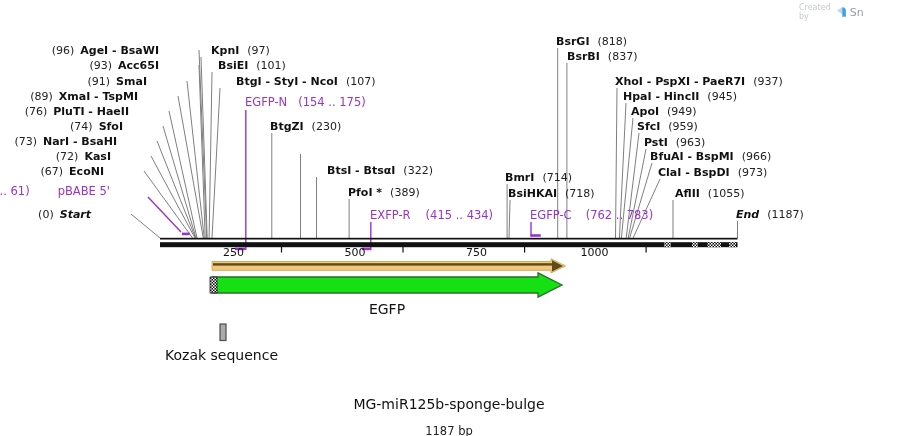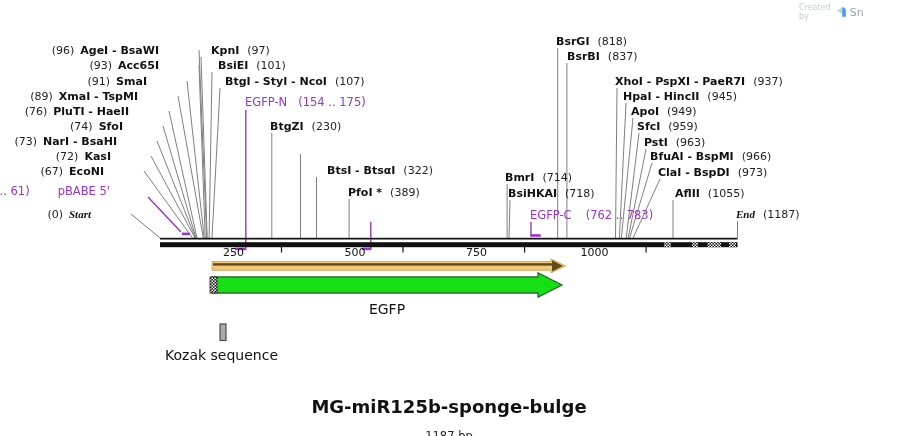--- a/index.html
+++ b/index.html
@@ -9,25 +9,25 @@
   }
   .map-svg{position:absolute;left:0;top:0;}
   .lbl{position:absolute;white-space:nowrap;font-size:11px;line-height:13px;}
   .lbl .nm{font-weight:bold;color:#111;}
   .lbl .pos{color:#222;}
   .ra{text-align:right;}
   .ra .nm{margin-left:6px;}
   .la .pos{margin-left:8px;}
   .primer{color:#9933cc;font-size:11.5px;}
   .primer .rng{margin-left:11px;}
-  .marker .nm{font-style:italic;font-family:Liberation Serif, serif;}
+  .marker .nm{font-style:italic;}
   .ruler-num{position:absolute;font-size:11px;color:#111;white-space:nowrap;}
   .feature-lbl{position:absolute;font-size:14px;color:#111;white-space:nowrap;}
   .title-block{position:absolute;left:160px;top:396px;width:578px;text-align:center;}
-  .title-main{font-size:18px;font-weight:bold;color:#111;}
+  .title-main{font-size:14px;font-weight:normal;color:#111;}
   .title-len{font-size:11.5px;color:#222;margin-top:12px;}
   .credit{position:absolute;left:799px;top:3px;display:flex;align-items:center;gap:3px;}
   .credit .created{font-size:8px;color:#c5cbd1;}
   .credit .brand{font-size:11px;color:#979fa6;}
 </style>
 </head>
 <body>
 
 <div class="canvas">
 
@@ -130,26 +130,27 @@
   <div class="lbl ra" style="right:740px;top:120px"><span class="pos">(74)</span><span class="nm">SfoI</span></div>
   <div class="lbl ra" style="right:746px;top:135px"><span class="pos">(73)</span><span class="nm">NarI - BsaHI</span></div>
   <div class="lbl ra" style="right:752px;top:150px"><span class="pos">(72)</span><span class="nm">KasI</span></div>
   <div class="lbl ra" style="right:759px;top:165px"><span class="pos">(67)</span><span class="nm">EcoNI</span></div>
 
   <div class="lbl ra primer" style="right:753px;top:185px"><span>(45 .. 61)</span><span style="margin-left:28px">pBABE 5'</span></div>
   <div class="lbl ra marker" style="right:772px;top:208px"><span class="pos">(0)</span><span class="nm">Start</span></div>
 
   <div class="lbl la" style="left:211px;top:44px"><span class="nm">KpnI</span><span class="pos">(97)</span></div>
   <div class="lbl la" style="left:218px;top:59px"><span class="nm">BsiEI</span><span class="pos">(101)</span></div>
-  <div class="lbl la" style="left:225px;top:75px"><span class="nm">BtgI - StyI - NcoI</span><span class="pos">(107)</span></div>
+  <div class="lbl la" style="left:236px;top:75px"><span class="nm">BtgI - StyI - NcoI</span><span class="pos">(107)</span></div>
 
   <div class="lbl la primer" style="left:245px;top:96px"><span>EGFP-N</span><span class="rng">(154 .. 175)</span></div>
   <div class="lbl la" style="left:270px;top:120px"><span class="nm">BtgZI</span><span class="pos">(230)</span></div>
   <div class="lbl la" style="left:327px;top:164px"><span class="nm">BtsI - BtsαI</span><span class="pos">(322)</span></div>
   <div class="lbl la" style="left:348px;top:186px"><span class="nm">PfoI *</span><span class="pos">(389)</span></div>
+  <div class="lbl la primer" style="left:370px;top:209px"><span>EXFP-R</span><span class="rng" style="margin-left:15px">(415 .. 434)</span></div>
   <div class="lbl la" style="left:505px;top:171px"><span class="nm">BmrI</span><span class="pos">(714)</span></div>
   <div class="lbl la" style="left:508px;top:187px"><span class="nm">BsiHKAI</span><span class="pos">(718)</span></div>
   <div class="lbl la primer" style="left:530px;top:209px"><span>EGFP-C</span><span class="rng" style="margin-left:14px">(762 .. 783)</span></div>
 
   <div class="lbl la" style="left:556px;top:35px"><span class="nm">BsrGI</span><span class="pos">(818)</span></div>
   <div class="lbl la" style="left:567px;top:50px"><span class="nm">BsrBI</span><span class="pos">(837)</span></div>
   <div class="lbl la" style="left:615px;top:75px"><span class="nm">XhoI - PspXI - PaeR7I</span><span class="pos">(937)</span></div>
   <div class="lbl la" style="left:623px;top:90px"><span class="nm">HpaI - HincII</span><span class="pos">(945)</span></div>
   <div class="lbl la" style="left:631px;top:105px"><span class="nm">ApoI</span><span class="pos">(949)</span></div>
   <div class="lbl la" style="left:637px;top:120px"><span class="nm">SfcI</span><span class="pos">(959)</span></div>

